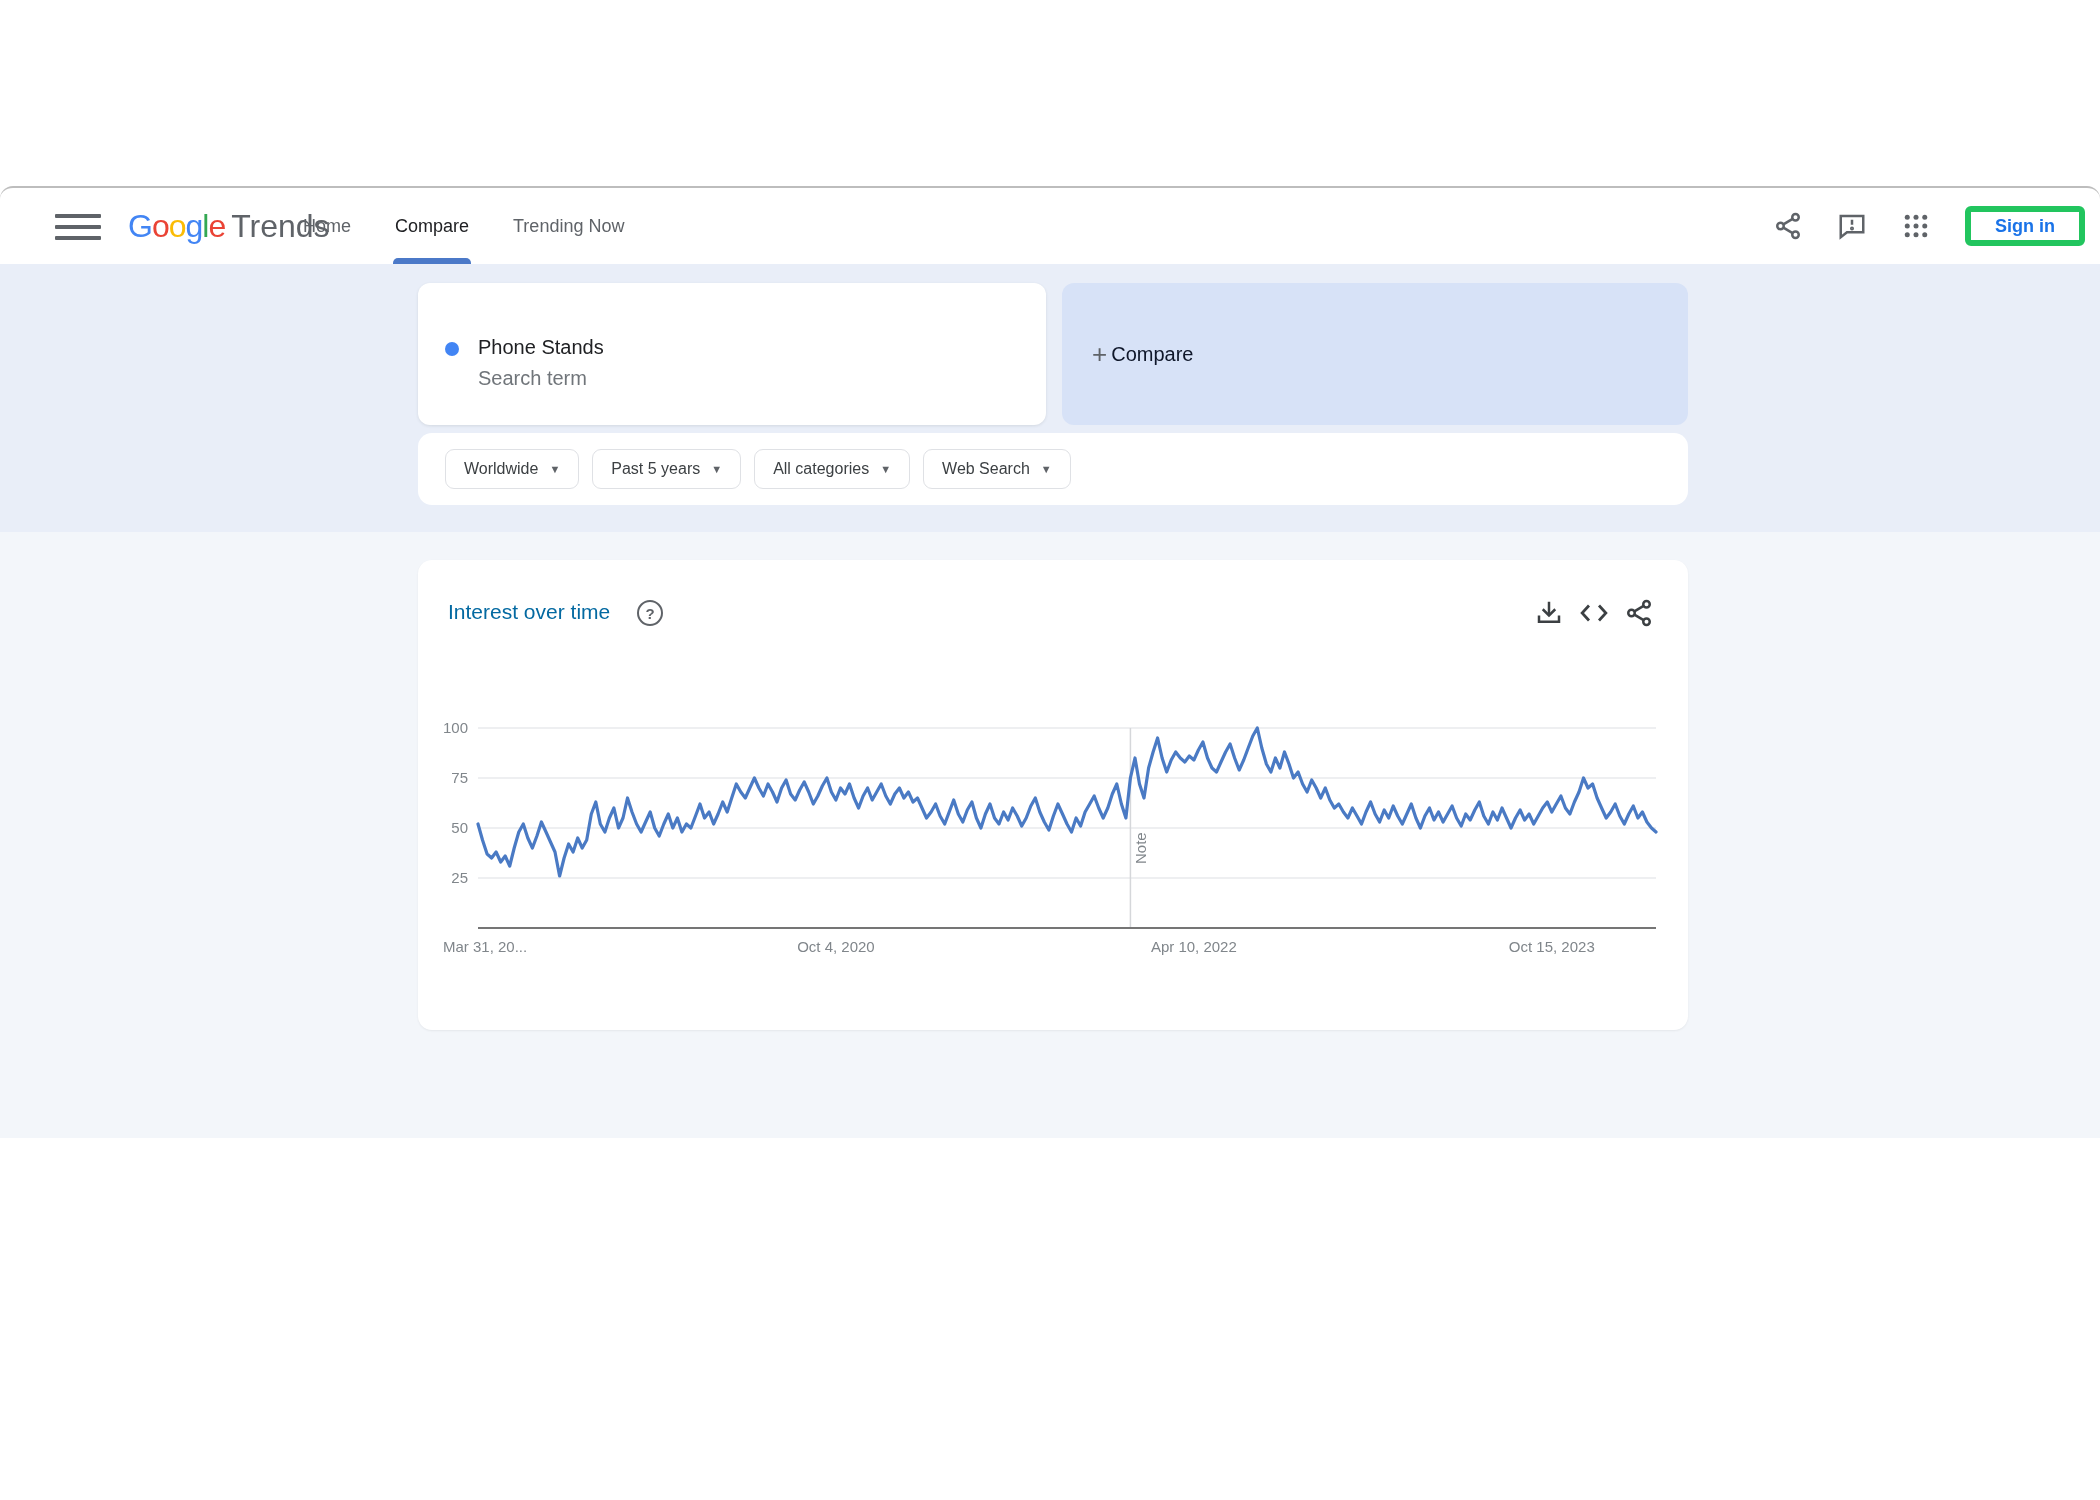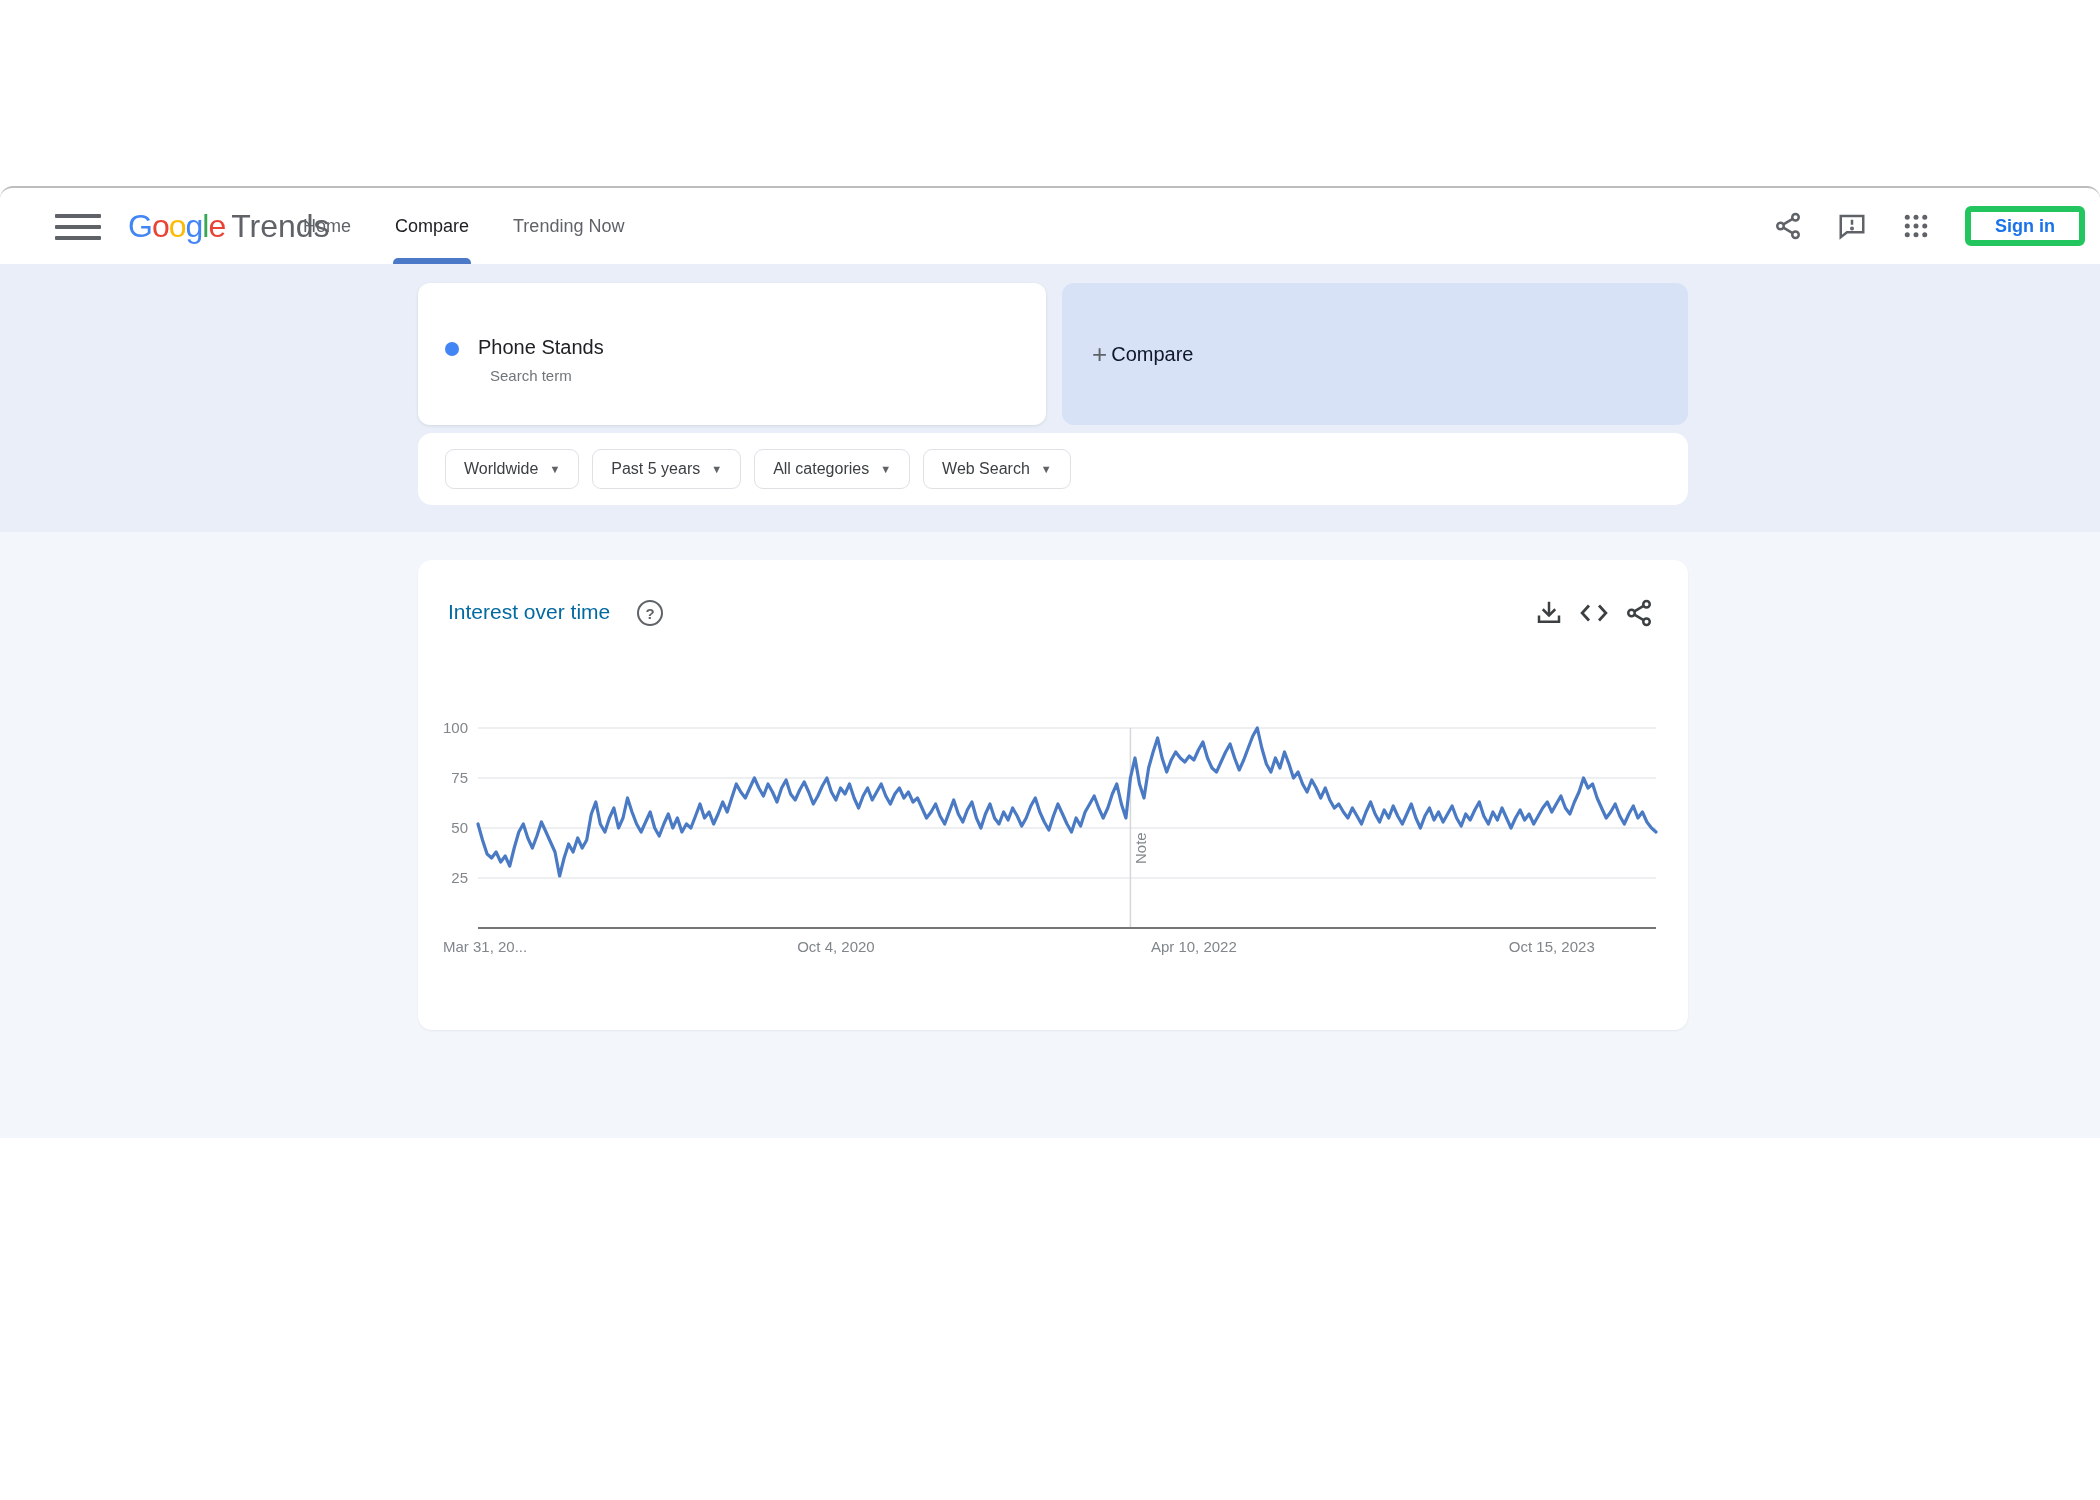--- a/index.html
+++ b/index.html
@@ -19,21 +19,21 @@
   .hdr-icon { width:30px; height:30px; margin-right:34px; color:#5f6368; cursor:pointer; }
   .hdr-icon svg { width:100%; height:100%; }
   .signin { margin-right:15px; width:120px; height:40px; border:6px solid #22c55e; border-radius:6px; background:#fff; color:#1a73e8; font-size:18px; font-weight:bold; cursor:pointer; font-family:"Liberation Sans",sans-serif; }
 
   
   .section1 { position:absolute; top:264px; left:0; width:2100px; height:268px; background:#e9eef8; }
   .cards-row { position:absolute; left:418px; top:19px; width:1270px; display:flex; gap:16px; }
   .term-card { width:628px; height:142px; background:#fff; border-radius:12px; box-shadow:0 1px 3px rgba(60,64,67,.12); position:relative; cursor:pointer;padding-left:20px; }
   .term-dot { position:absolute; left:27px; top:59px; width:14px; height:14px; border-radius:50%; }
   .term-title { position:absolute; left:60px; top:53px; font-size:20px; color:#202124; }
-  .term-sub { position:absolute; left:60px; top:84px; font-size:15px; color:#70757a;margin-left:12px; }
+  .term-sub { position:absolute; left:60px; top:84px; font-size:20px; color:#70757a; }
   .compare-card { width:626px; height:142px; background:#d7e2f7; border-radius:12px; display:flex; align-items:center; cursor:pointer; }
   .compare-plus { font-size:26px; color:#5f6368; margin-left:30px; font-weight:normal; }
   .compare-label { font-size:20px; color:#0f172a; margin-left:4px; }
 
   
   .filter-bar { position:absolute; left:418px; top:169px; width:1270px; height:72px; background:#fff; border-radius:14px; display:flex; align-items:center; padding-left:27px; gap:13px; }
   .filter-btn { height:40px; border:1px solid #dfe1e5; border-radius:9px; background:#fff; display:flex; align-items:center; padding:16px 18px; gap:11px; font-size:16px; color:#3c4043; cursor:pointer; white-space:nowrap; }
   .filter-caret { font-size:11px; color:#5f6368; }
 
   

